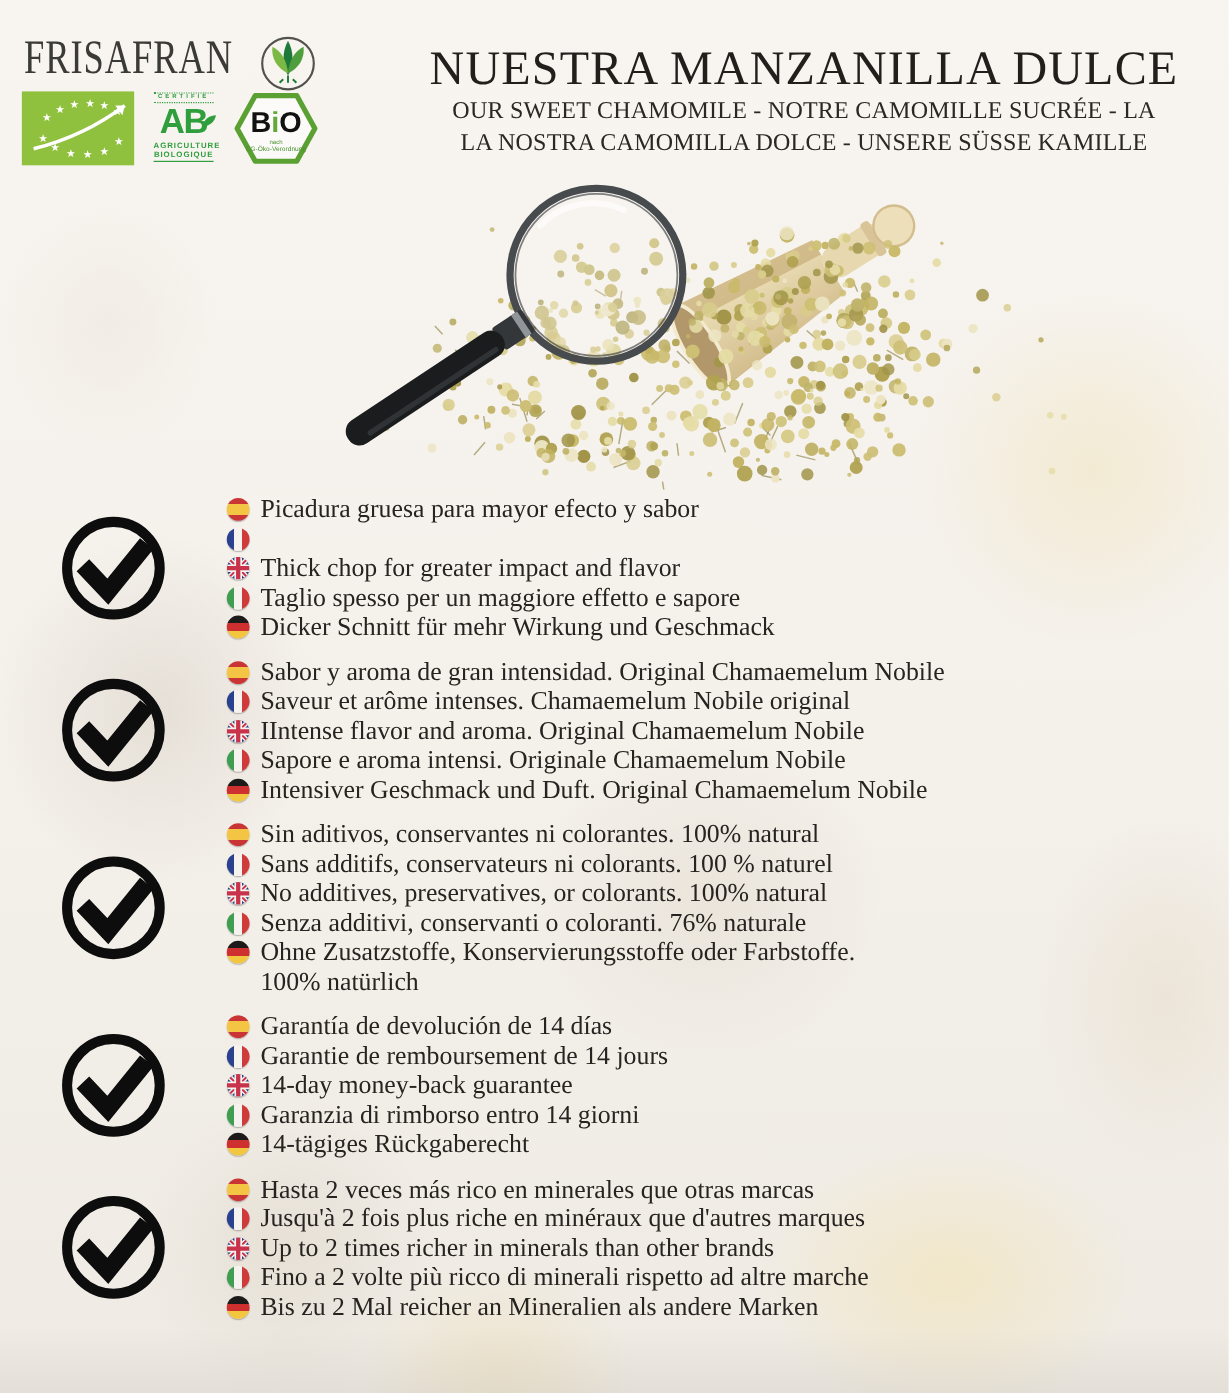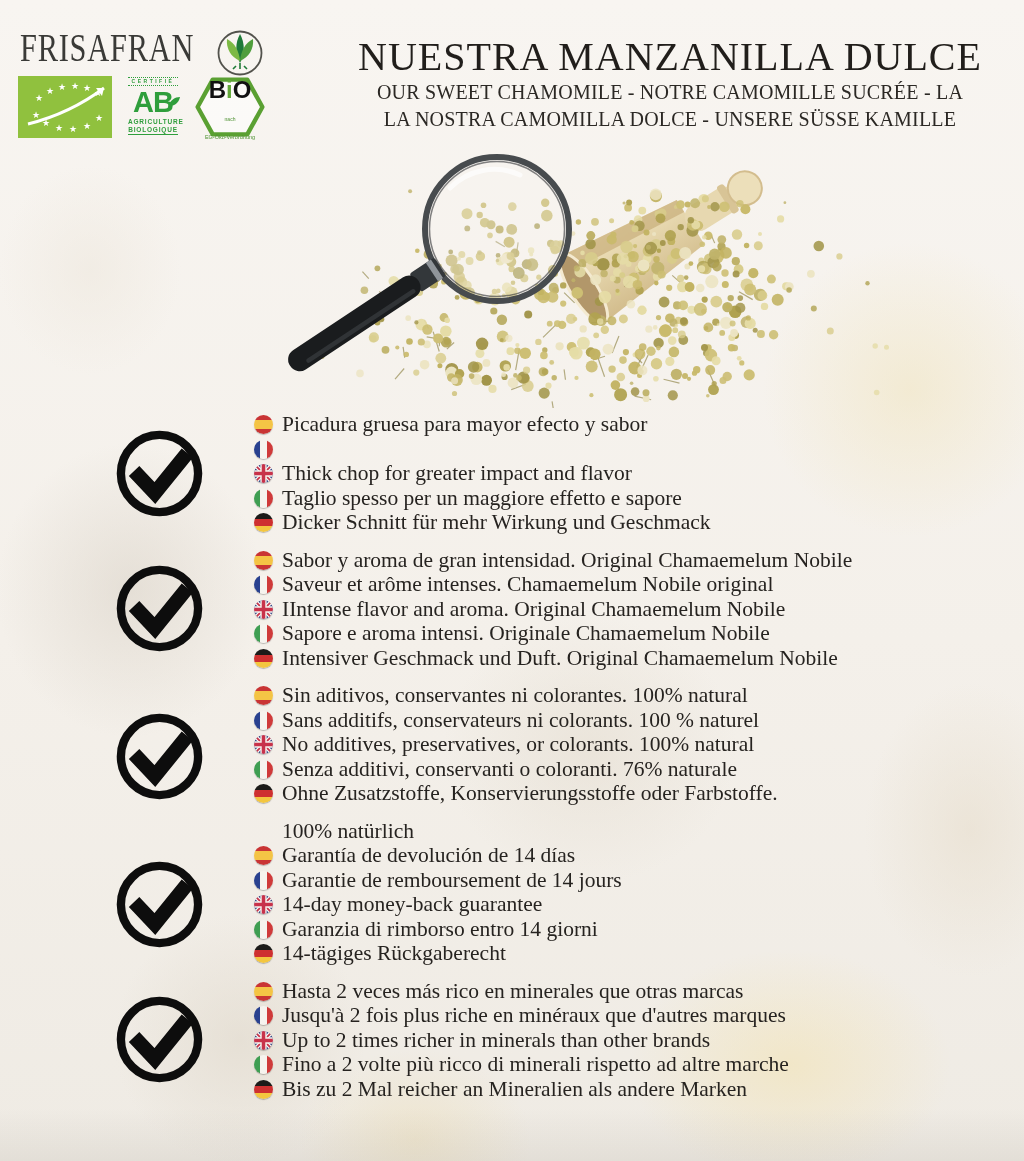--- a/index.html
+++ b/index.html
@@ -30,48 +30,48 @@
 
   .certs{position:absolute;left:18px;top:76px;display:flex;align-items:flex-start;gap:16px;}
   .cert-eu{width:94px;height:62px;}
   .cert-ab{width:50px;height:64px;text-align:center;color:#2f9e3c;line-height:1;padding-top:1px;}
   .ab-top{font-family:"Liberation Sans",sans-serif;font-size:5px;font-weight:bold;letter-spacing:2.5px;border-top:1px dotted #2f9e3c;border-bottom:1px dotted #2f9e3c;padding:1px 0;}
   .ab-main{font-family:"Liberation Sans",sans-serif;font-size:29px;font-weight:bold;letter-spacing:-1px;margin:2px 0 2px 0;position:relative;}
   .ab-leaf{position:absolute;right:-3px;top:-4px;width:14px;height:12px;}
   .ab-sub{font-family:"Liberation Sans",sans-serif;font-size:6.5px;font-weight:bold;letter-spacing:.8px;}
   .ab-sub.u{border-bottom:1.5px solid #2f9e3c;padding-bottom:1px;margin-top:1px;}
   .cert-bio{position:relative;width:72px;height:62px;}
-  .bio-text{position:absolute;left:0;top:0;width:100%;height:100%;display:flex;flex-direction:column;align-items:center;justify-content:space-between;padding-top:2px;}
+  .bio-text{position:absolute;left:0;top:0;width:100%;height:100%;display:flex;flex-direction:column;align-items:center;justify-content:center;padding-top:2px;}
   .bio-word{font-family:"Liberation Sans",sans-serif;font-weight:bold;font-size:24px;line-height:1;color:#111;}
   .bio-word .i{color:#63a83a;}
   .bio-sub1{font-family:"Liberation Sans",sans-serif;font-size:5px;color:#4c9130;margin-top:1px;}
   .bio-sub2{font-family:"Liberation Sans",sans-serif;font-size:5.5px;color:#4c9130;}
 
   .titles{position:absolute;left:322px;top:34px;width:696px;text-align:center;}
   .main-title{margin:1px;font-size:40px;font-weight:normal;letter-spacing:1px;color:#211e1b;line-height:1.08;white-space:nowrap;}
   .subtitle{font-size:20px;color:#2b2824;letter-spacing:.2px;line-height:1.32;}
 
   
   .hero{position:absolute;left:272px;top:140px;width:680px;height:268px;}
 
   
   .sections{position:absolute;left:0;top:412px;width:1024px;}
-  .section{display:flex;align-items:center;margin-bottom:13px;padding-left:113px;}
+  .section{display:flex;align-items:center;margin-bottom:13px;padding-left:48px;}
   .check{width:93px;height:93px;flex:none;margin-right:48px;}
   .lines{display:flex;flex-direction:column;}
   .item{display:flex;align-items:flex-start;height:24.5px;}
   .item.tall{height:49px;}
   .flag{width:19px;height:19px;border-radius:50%;flex:none;margin:3px 9px 0 0;box-shadow:0 1px 1px rgba(0,0,0,.25);overflow:hidden;}
   .flag.es{background:linear-gradient(180deg,#c93434 0 26%,#f4c445 26% 74%,#c93434 74%);}
   .flag.fr{background:linear-gradient(90deg,#29418f 0 33%,#f6f3ee 33% 67%,#cf3a3a 67%);}
   .flag.it{background:linear-gradient(90deg,#3f9e52 0 33%,#f6f3ee 33% 67%,#cf3a3a 67%);}
   .flag.de{background:linear-gradient(180deg,#1c1b19 0 33%,#ce3030 33% 67%,#f3c63f 67%);}
   .flag.uk svg{display:block;width:19px;height:19px;}
   .item-text{font-size:21.5px;line-height:24.5px;white-space:nowrap;color:#262320;}
-  .item-text .line2{display:block;white-space:nowrap;margin-top:13px;}
+  .item-text .line2{display:block;white-space:nowrap;}
   .hidden-defs{position:absolute;width:0;height:0;overflow:hidden;}
 </style>
 </head>
 <body>
 
 <svg class="hidden-defs" aria-hidden="true">
   <defs>
     <clipPath id="ukclip">
         <circle cx="15" cy="15" r="15"></circle>
       </clipPath>

